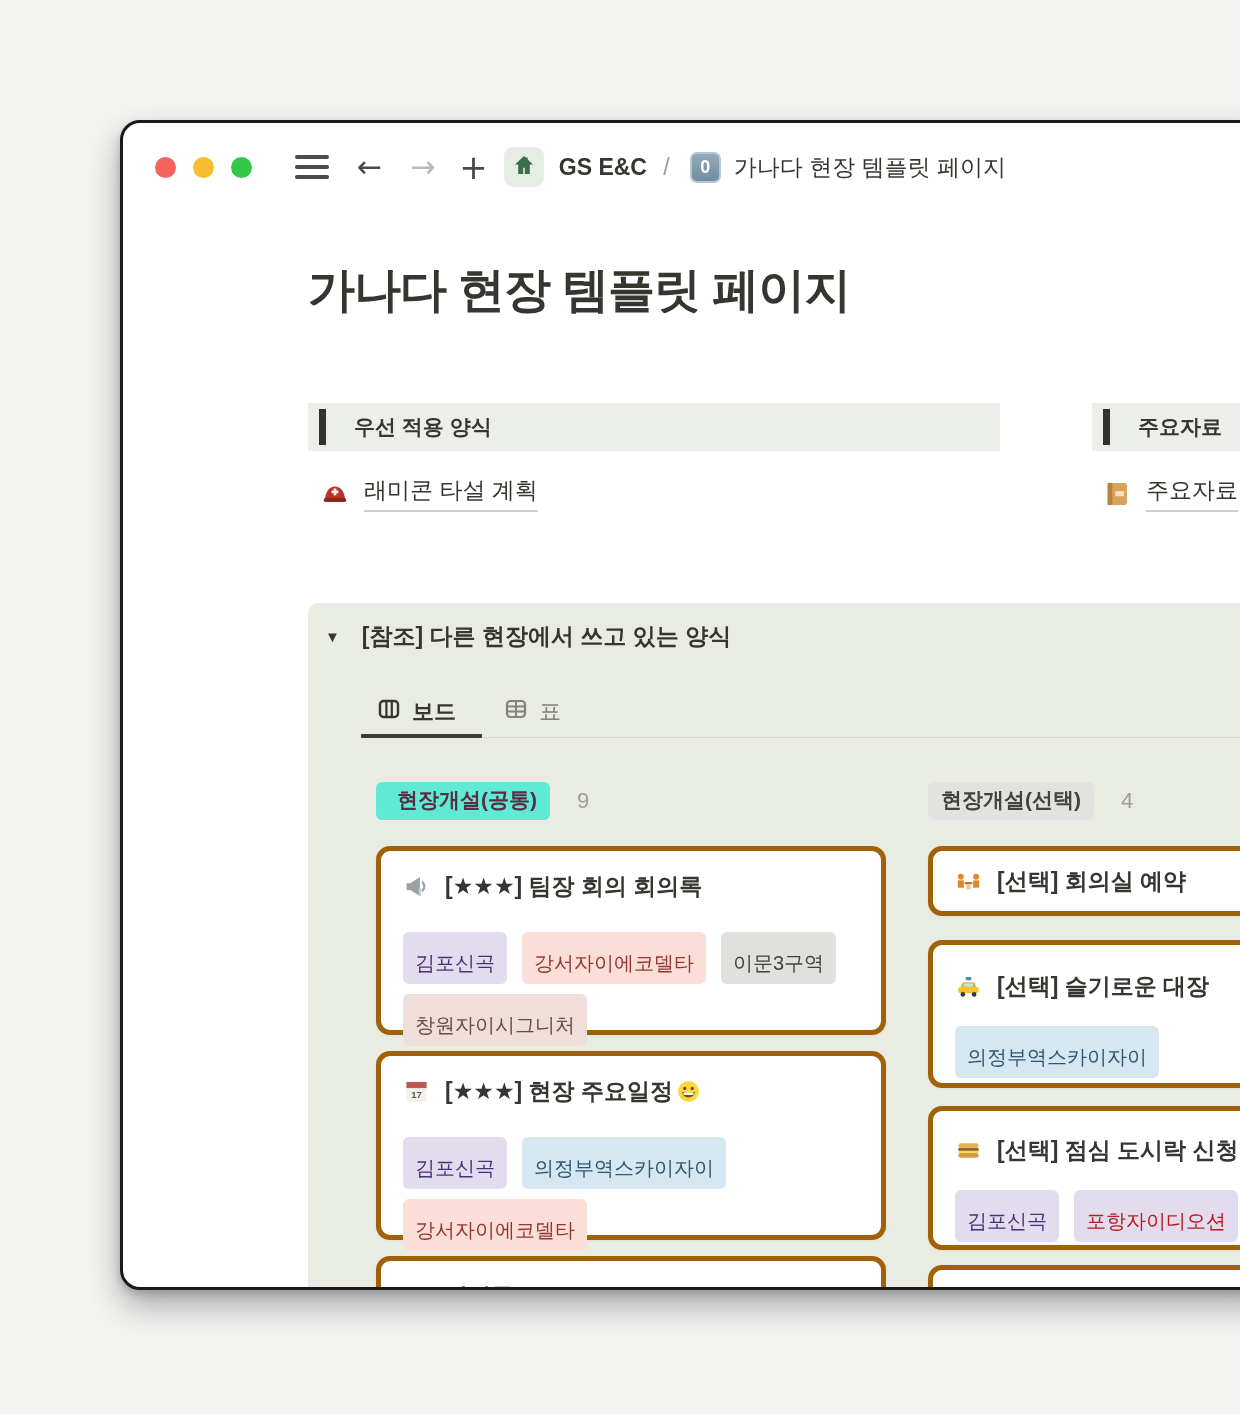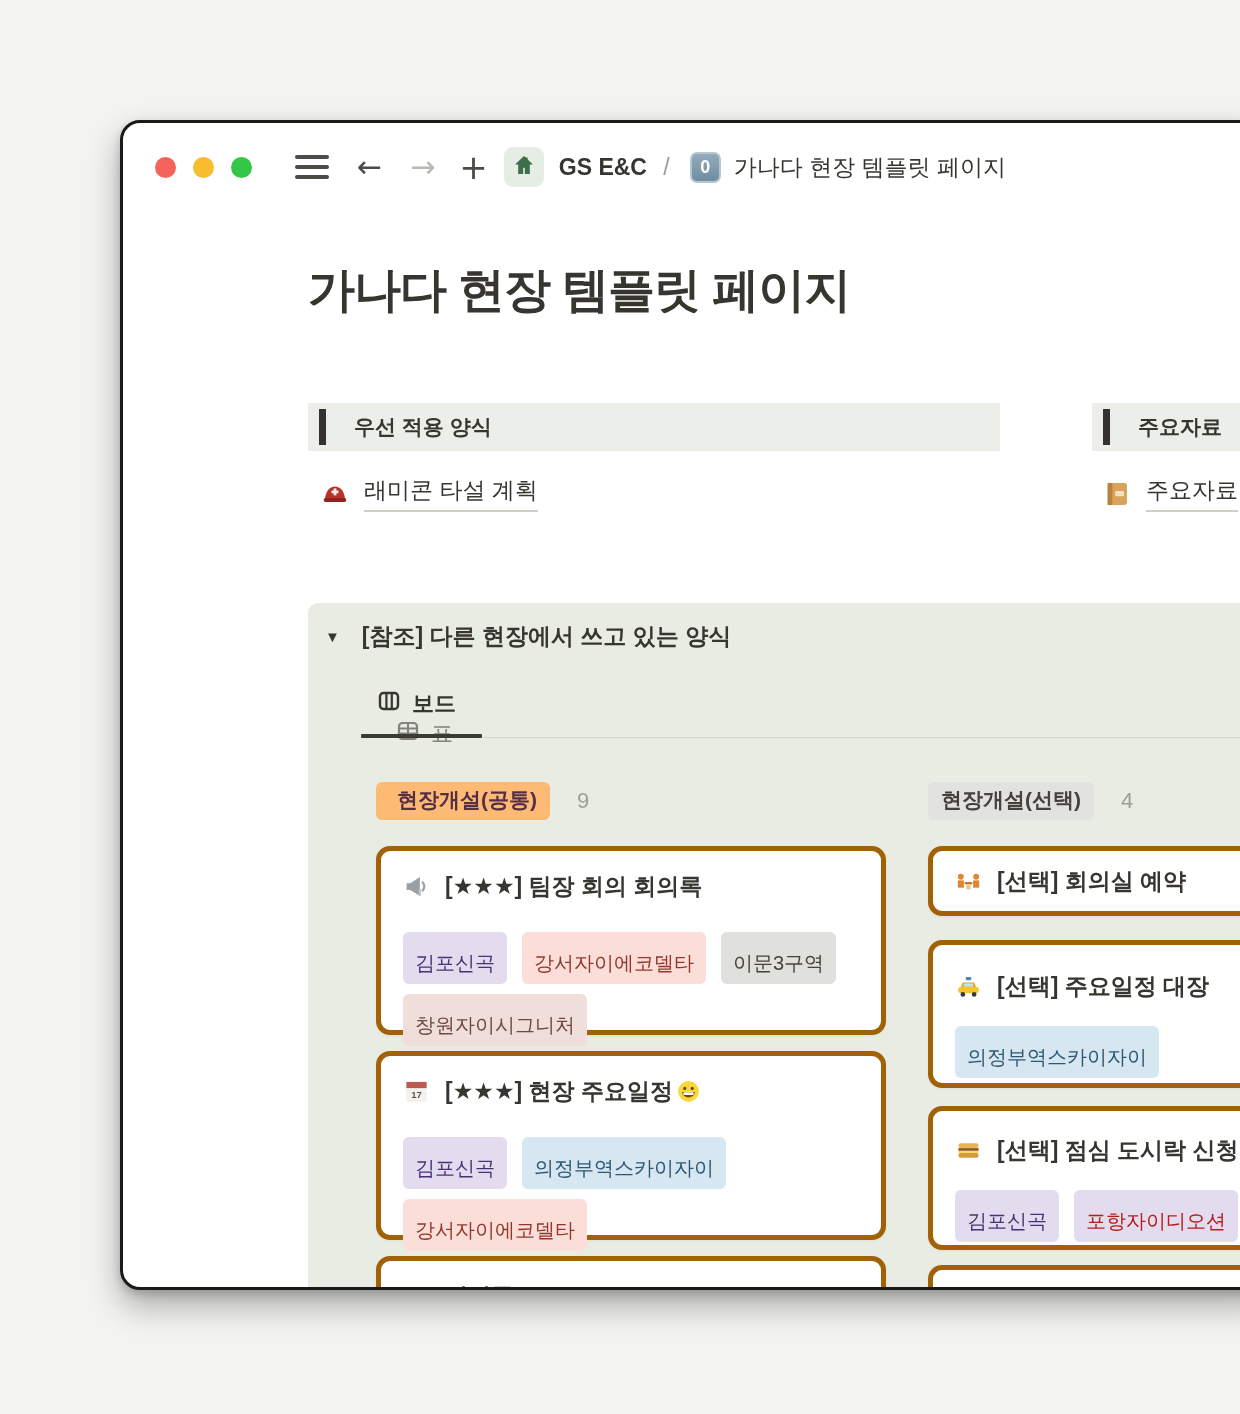--- a/index.html
+++ b/index.html
@@ -64,21 +64,21 @@
   .pagelink.left-pl { left:198px; }
   .pagelink.right-pl { left:980px; }
   
   .section {
     position:absolute; left:185px; top:480px; width:1000px; height:760px;
     background:#e9ece3; border-radius:10px 0 0 0;
   }
   .toggle-row { position:absolute; left:17px; top:18px; display:flex; align-items:center; cursor:pointer; }
   .toggle-tri { font-size:15px; margin-right:22px; color:#37352f; }
   .toggle-title { font-size:23px; font-weight:700; }
-  .tabs { position:absolute; left:53px; top:86px; display:flex; align-items:center; height:46px;flex-direction:column; }
+  .tabs { position:absolute; left:53px; top:86px; display:flex; align-items:center; height:46px; }
   .tab { display:flex; align-items:center; gap:11px; padding:0 16px; height:46px; font-size:22px; cursor:pointer; }
   .tab svg { width:24px; height:24px; }
   .tab.active { color:#37352f; font-weight:600; }
   .tab.inactive { color:#83827d; font-weight:500; margin-left:16px; }
   .tab-underline { position:absolute; left:53px; top:131px; width:121px; height:4px; background:#3b3a35; border-radius:1px; }
   .tab-divider { position:absolute; left:53px; right:0; top:134px; height:1px; background:#d6d8d1; }
   
   .col-header { position:absolute; top:179px; display:flex; align-items:center; }
   .col-header .badge { font-size:21px; font-weight:600; padding:4px 13px 6px; border-radius:6px; }
   .col-header .count { font-size:22px; color:#9e9d98; margin-left:27px; }
@@ -198,21 +198,21 @@
               <line x1="12" y1="4.5" x2="12" y2="19.5" stroke="#83827d" stroke-width="2"></line>
             </svg>
         </span>
         <span>표</span>
       </div>
     </div>
     <div class="tab-divider"></div>
     <div class="tab-underline"></div>
 
     <div class="col-header c0">
-      <span class="badge" style="background: #fdba74; color: rgb(86, 47, 69); padding-left: 21px;">현장개설(공통)</span>
+      <span class="badge" style="background: #5eead4; color: rgb(86, 47, 69); padding-left: 21px;">현장개설(공통)</span>
       <span class="count">9</span>
     </div>
     <div class="col-header c1">
       <span class="badge" style="background: rgb(226, 226, 224); color: rgb(69, 65, 60);">현장개설(선택)</span>
       <span class="count">4</span>
     </div>
 
     <div class="card cardL0">
       <div class="card-title-row">
         <span class="cicon">
@@ -295,21 +295,21 @@
         <span class="cicon">
           <svg viewBox="0 0 24 24" width="27" height="27">
               <rect x="9.5" y="3.5" width="5" height="3" rx="1.2" fill="#4a88a8"></rect>
               <path d="M5 13 l1.8-4.5 h10.4 L19 13 z" fill="#e9a81f"></path>
               <rect x="7.8" y="9.3" width="8.4" height="3" rx="1" fill="#bfe3f0"></rect>
               <rect x="2.8" y="12.4" width="18.4" height="5.6" rx="2.2" fill="#f6c32a"></rect>
               <circle cx="7" cy="19" r="2.1" fill="#3a3a3a"></circle>
               <circle cx="17" cy="19" r="2.1" fill="#3a3a3a"></circle>
             </svg>
         </span>
-        <span class="card-title">[선택] 주요일정 대장</span>
+        <span class="card-title">[선택] 슬기로운 대장</span>
       </div>
       <div class="tagwrap">
         <span class="tag" style="background: rgb(214, 231, 241); color: rgb(45, 88, 115);">의정부역스카이자이</span>
       </div>
     </div>
 
     <div class="card cardR2">
       <div class="card-title-row">
         <span class="cicon">
           <svg viewBox="0 0 24 24" width="27" height="27">

